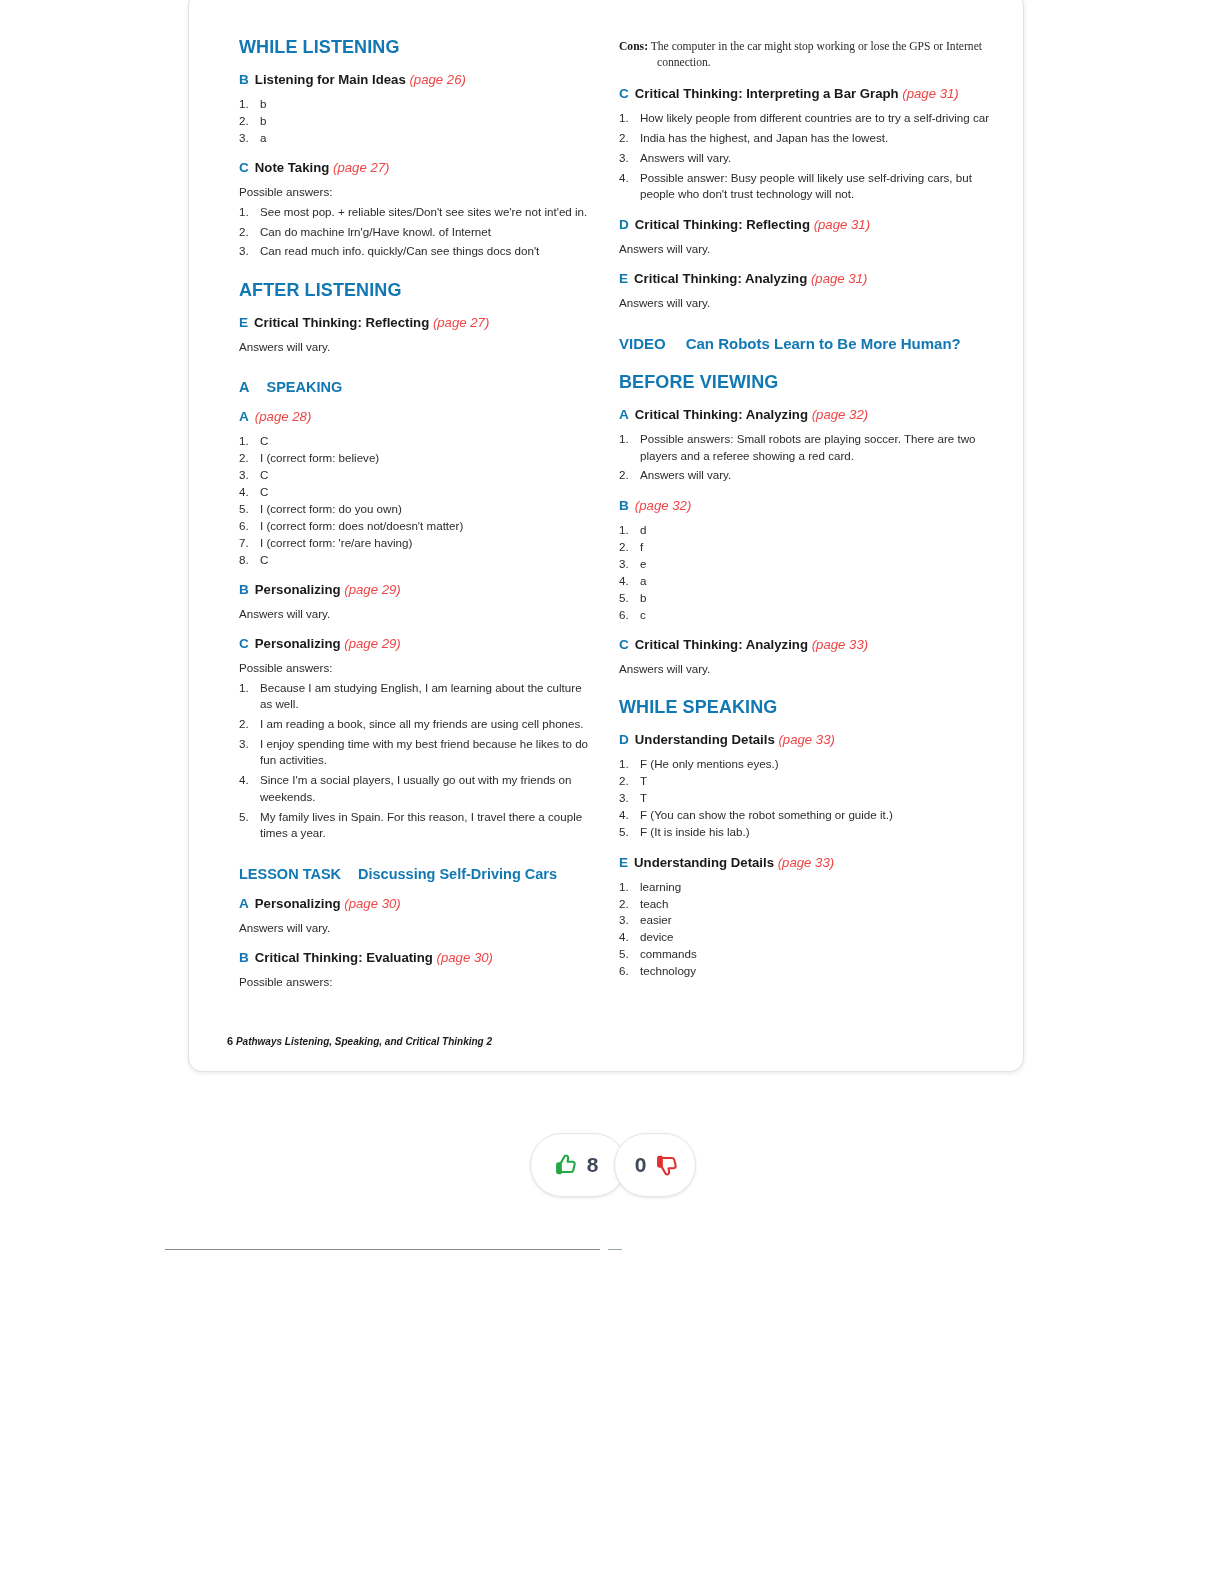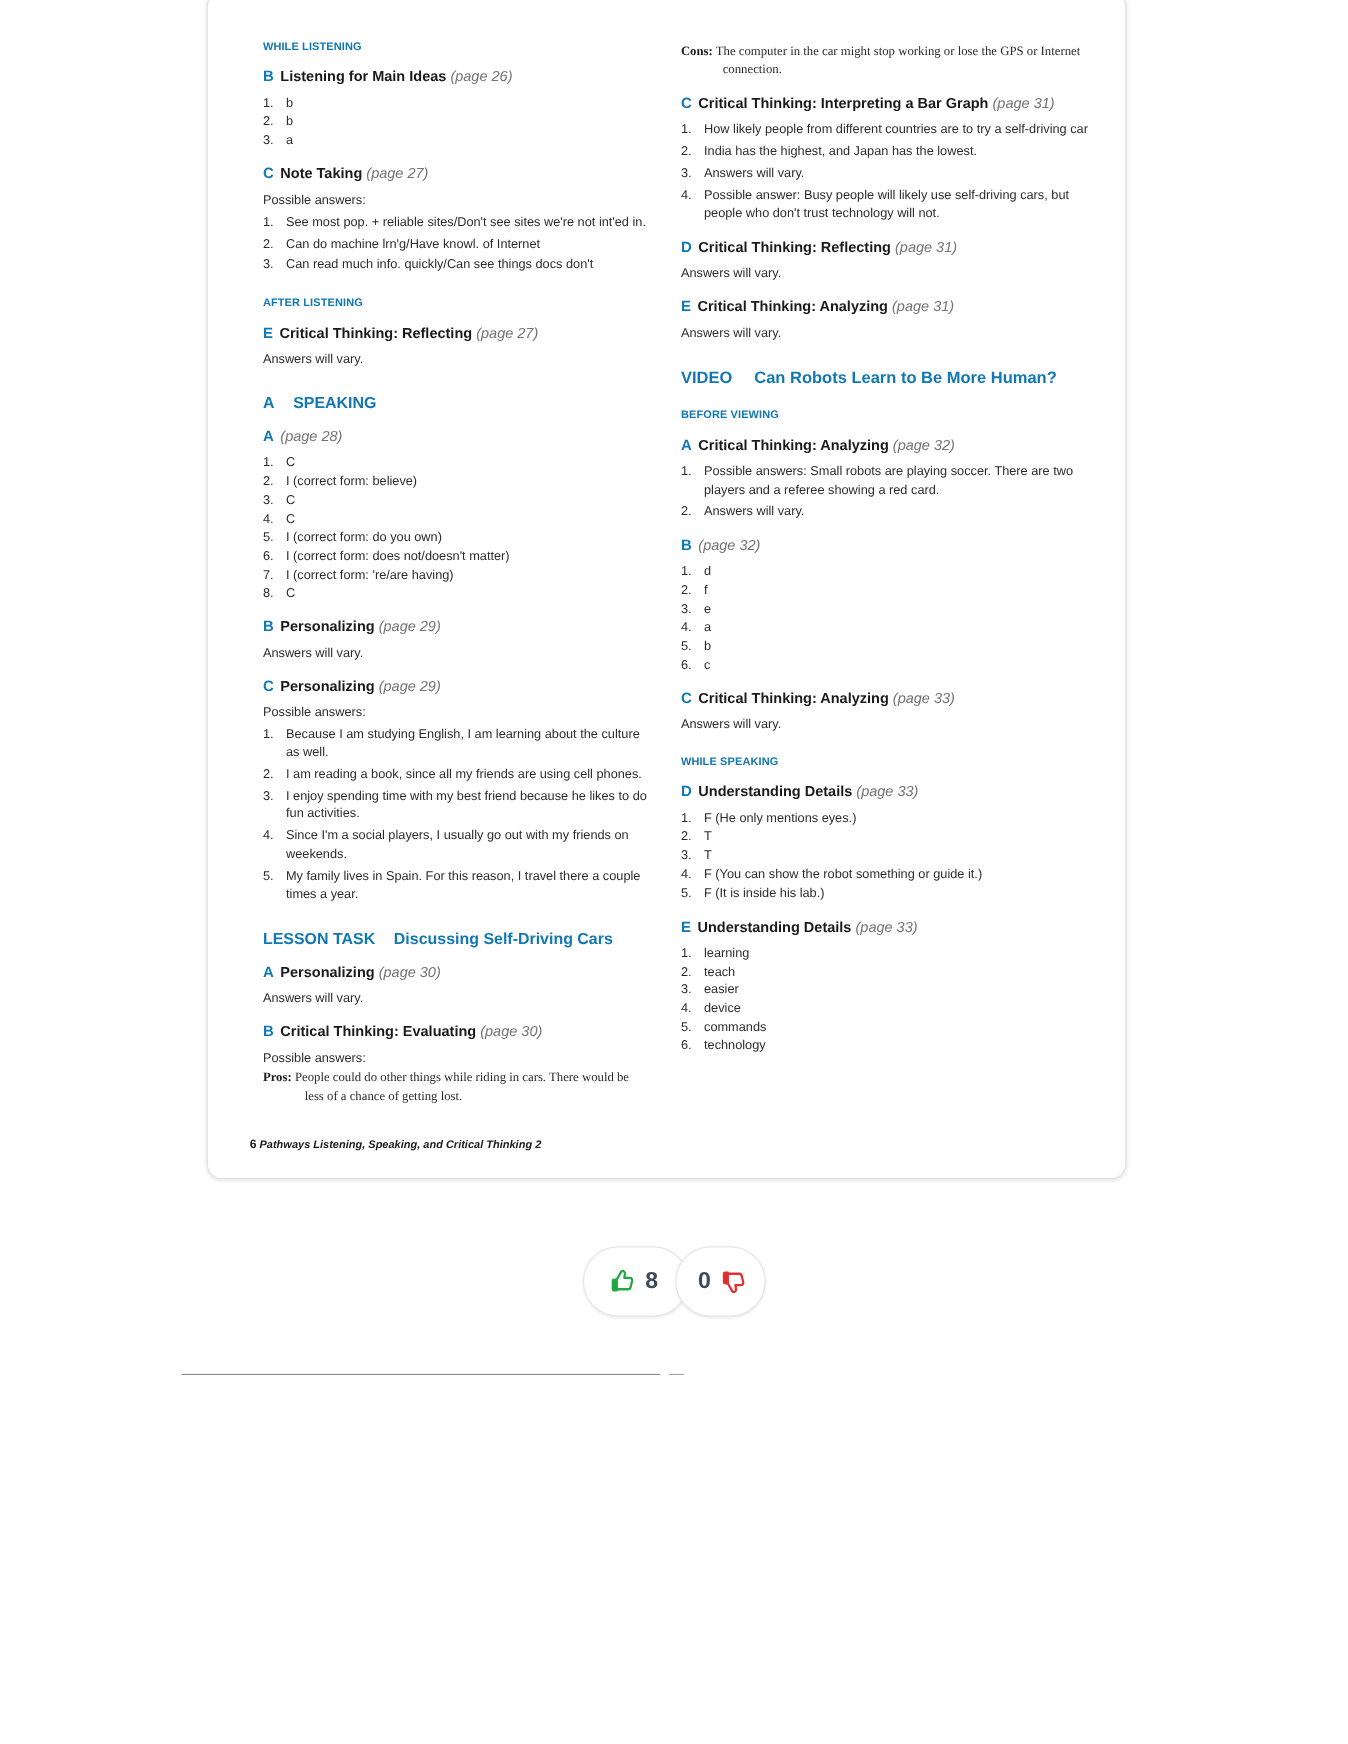--- a/index.html
+++ b/index.html
@@ -37,21 +37,21 @@
     display: flex;
     gap: 28px;
   }
   .col { width: 352px; }
   .col-right { width: 372px; }
 
   
   .sec-head {
     color: #1178b3;
     font-weight: bold;
-    font-size: 10px;
+    font-size: 18px;
     letter-spacing: 0.1px;
     margin: 20px 0 9px 0;
   }
   .sec-head:first-child { margin-top: 0; }
 
   .lesson-head {
     color: #1178b3;
     font-weight: bold;
     font-size: 14.5px;
     margin: 24px 0 9px 0;
@@ -78,21 +78,21 @@
   .ex-head .ltr {
     color: #1178b3;
     font-weight: bold;
     font-size: 13.6px;
     margin-right: 6px;
   }
   .ex-head .ttl { font-weight: bold; text-align: right; }
   .ex-head .pg {
     font-style: italic;
     font-weight: normal;
-    color: #737373;
+    color: #ef4444;
   }
 
   .plain {
     font-size: 11.6px;
     color: #2b2b2b;
     margin: 4px 0 4px 0;
     line-height: 1.4;
   }
   .plain.lead { margin-bottom: 2px; }
 
@@ -271,24 +271,20 @@
 
         <div class="ex-head">
           <span class="ltr">A</span><span class="ttl">Personalizing</span> <span class="pg">(page 30)</span>
         </div>
         <div class="plain">Answers will vary.</div>
 
         <div class="ex-head">
           <span class="ltr">B</span><span class="ttl">Critical Thinking: Evaluating</span> <span class="pg">(page 30)</span>
         </div>
         <div class="plain lead">Possible answers:</div>
-        <div class="proscons">
-          <b>Pros:</b>
-          <span>People could do other things while riding in cars. There would be less of a chance of getting lost.</span>
-        </div>
 
       </div>
 
       <div class="col-right">
 
         <div class="proscons">
           <b>Cons:</b>
           <span>The computer in the car might stop working or lose the GPS or Internet connection.</span>
         </div>
 

